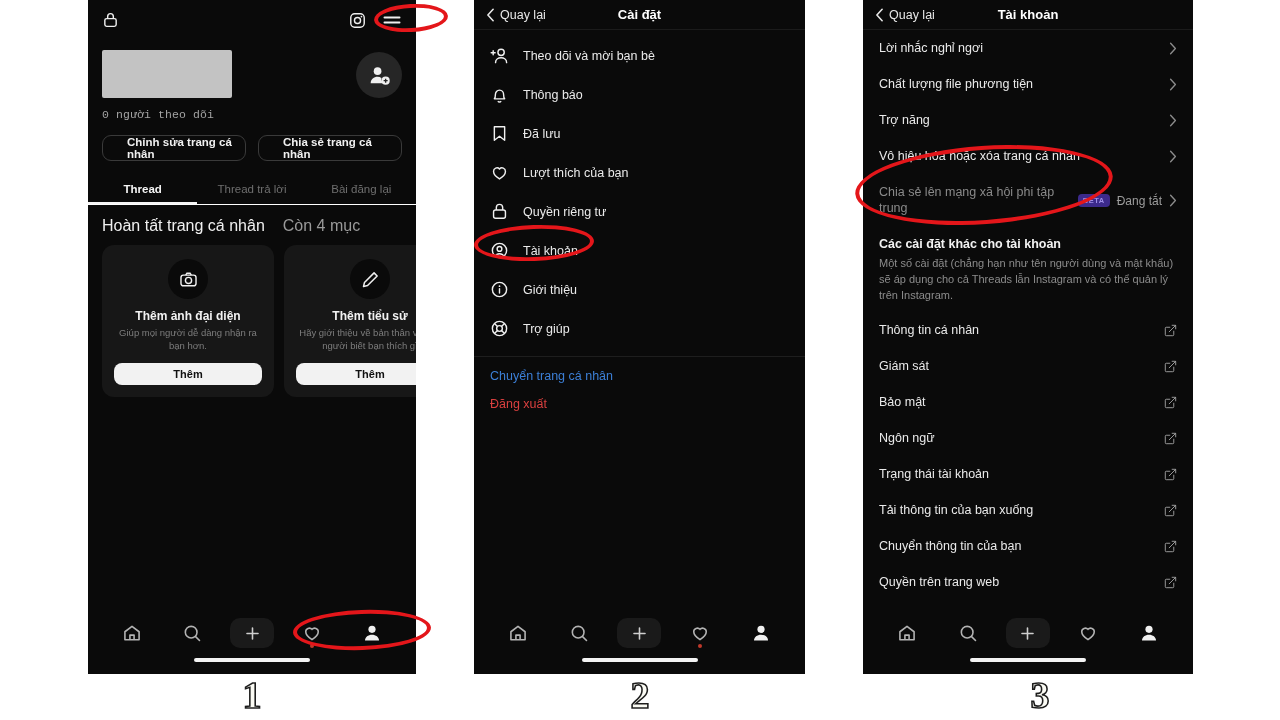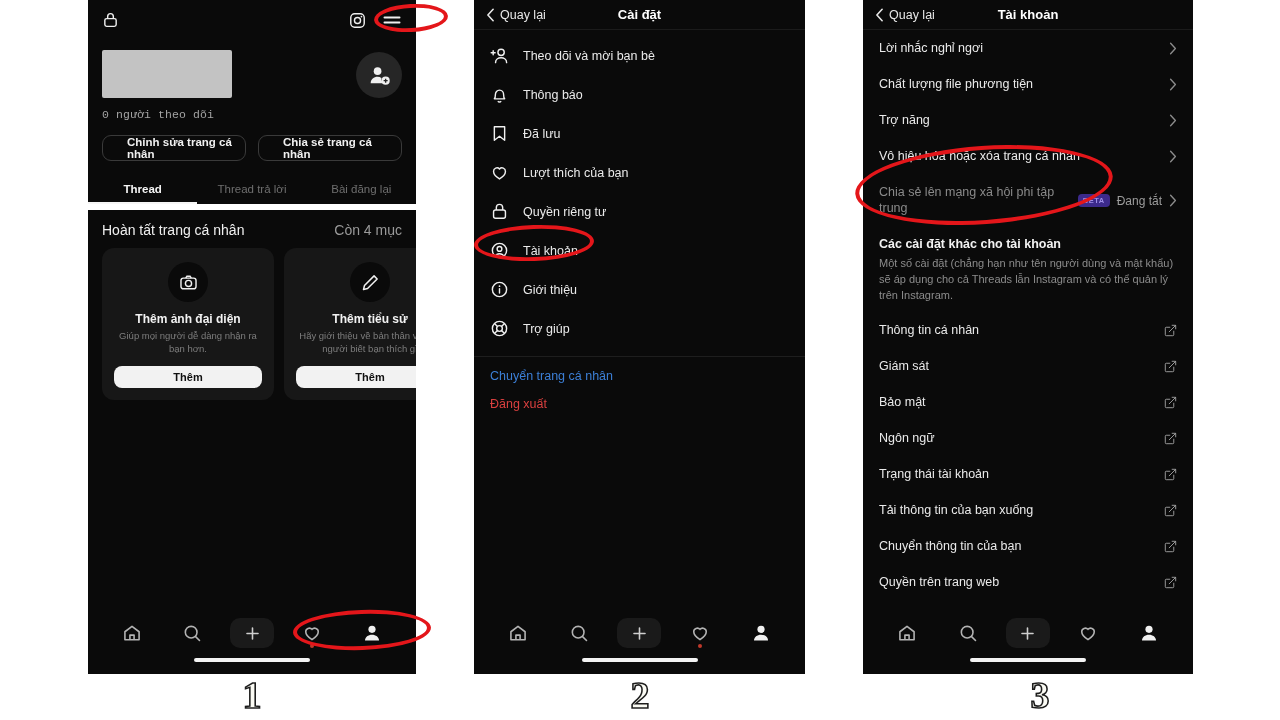--- a/index.html
+++ b/index.html
@@ -46,32 +46,32 @@
     display:flex; align-items:center; justify-content:center; margin-top:4px;
   }
 
   .p1-btnrow { display:flex; gap:12px; padding: 14px 14px 0 14px; }
   .p1-btn {
     flex:1; height:26px; border:1px solid #3a3a3a; border-radius:9px;
     font-size:11.5px; font-weight:700; color:#f0f0f0;
     display:flex; align-items:center; justify-content:center; background:transparent;padding-left:24px;
   }
 
-  .p1-tabs { display:flex; margin-top:14px; border-bottom:6px solid #ffffff; }
+  .p1-tabs { display:flex; margin-top:14px; border-bottom:1px solid #ffffff; }
   .p1-tab {
     flex:1; text-align:center; font-size:11.5px; padding:8px 0 9px 0; color:#6e6e6e;
   }
   .p1-tab.active { color:#f5f5f5; font-weight:700; box-shadow: inset 0 -2px 0 0 #f5f5f5; }
 
   .p1-complete-head {
-    display:flex; justify-content:space-between; align-items:center;
-    padding: 12px 14px 0 14px; font-size:14px;
+    display:flex; justify-content:flex-start; align-items:center;
+    padding: 12px 26px 0 14px; font-size:16px;
   }
   .p1-complete-title { color:#f0f0f0; }
-  .p1-complete-count { color:#9a9a9a; }
+  .p1-complete-count { color:#9a9a9a;margin-left:18px; }
 
   .p1-cards { display:flex; gap:10px; padding: 10px 0 0 14px; }
   .p1-card {
     width:172px; flex:0 0 172px; background:#171717; border-radius:12px;
     padding:14px 12px 12px 12px; text-align:center;
   }
   .p1-card-ic {
     width:40px; height:40px; border-radius:50%; background:#0a0a0a;
     display:flex; align-items:center; justify-content:center; margin:0 auto 10px auto;
   }

